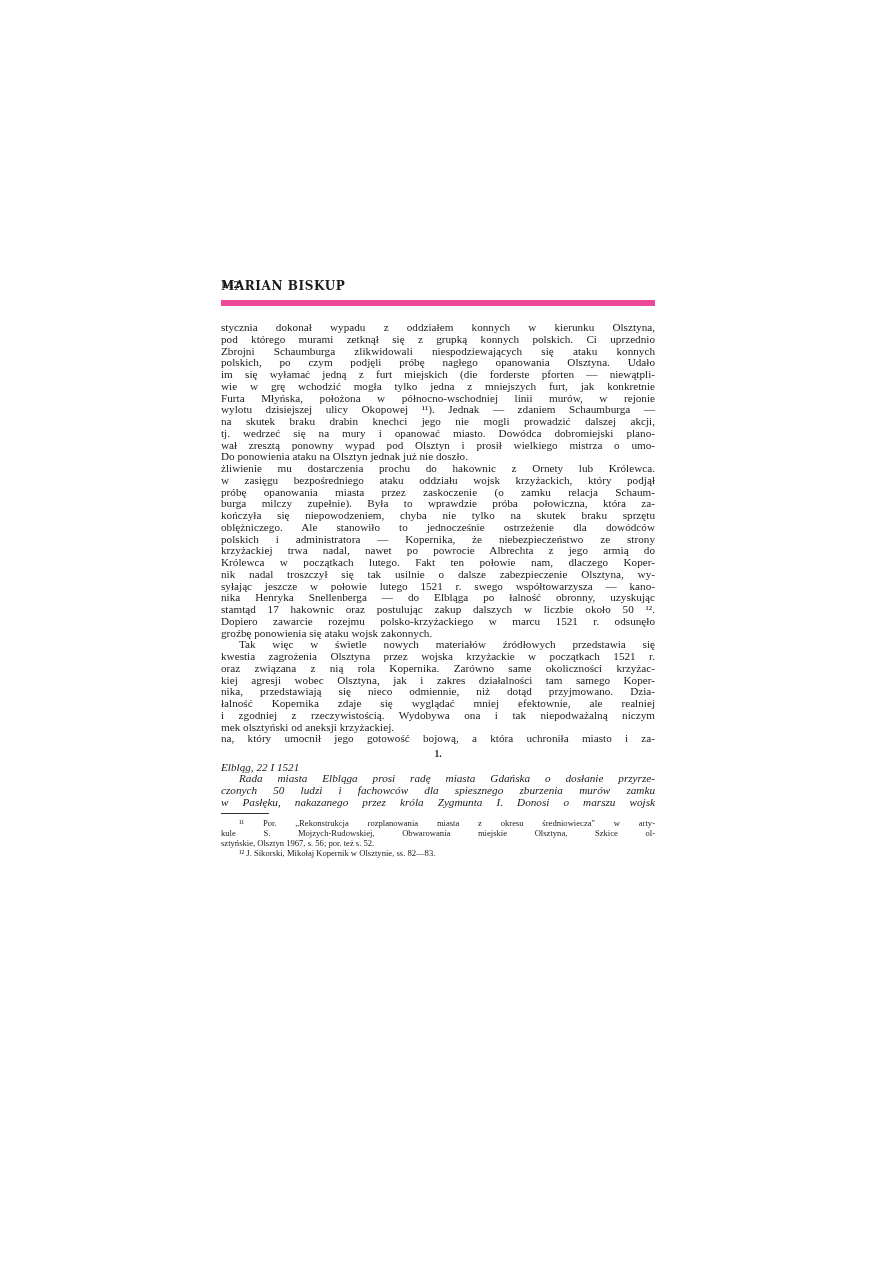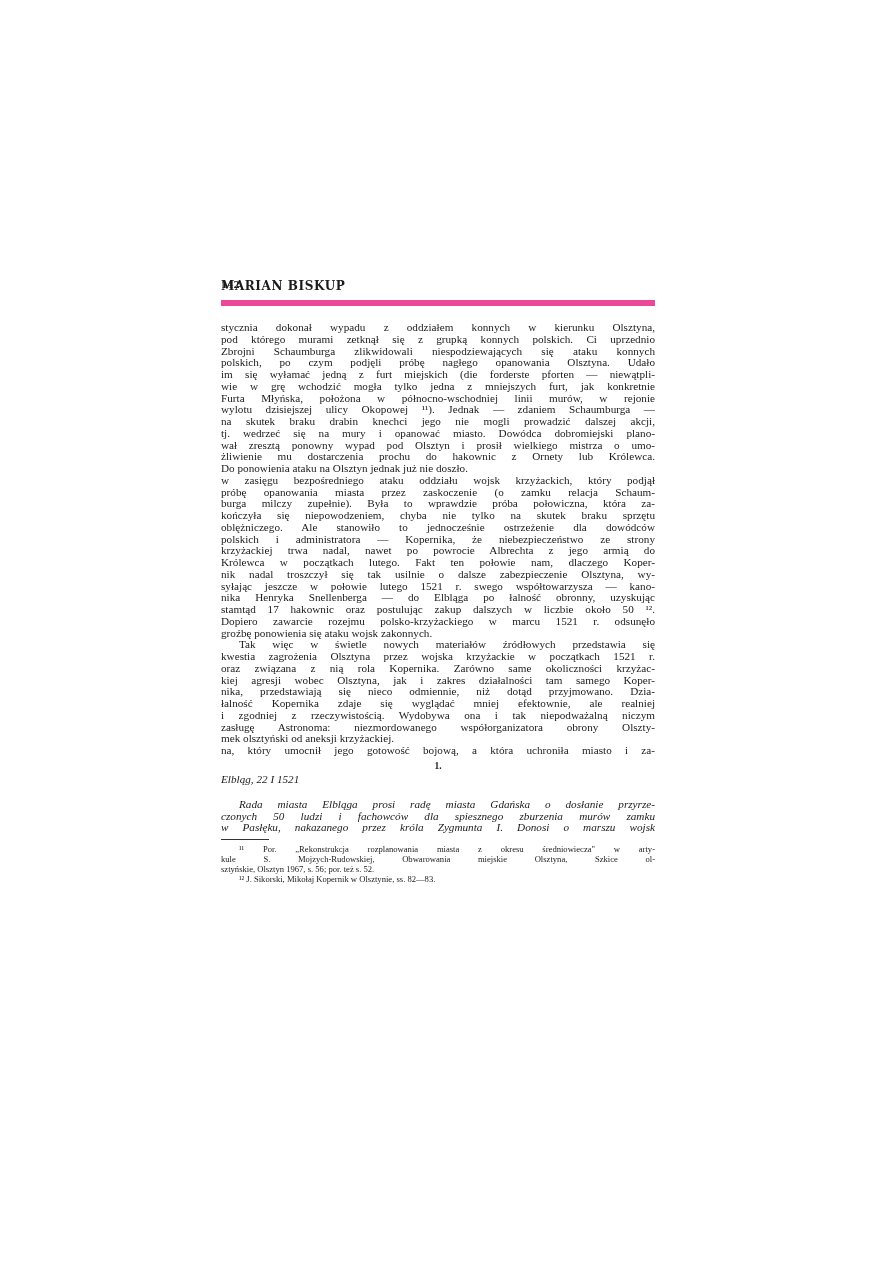--- a/index.html
+++ b/index.html
@@ -16,21 +16,21 @@
   }
   .header .pageno { position: absolute; left: 0; top: 4px; }
   .header .running { position: absolute; left: 0; right: 0; top: 3px; text-align: left; letter-spacing: 0.6px; font-size: 12px; }
   .body {
     margin-top: 16px; font-size: 11.2px; line-height: 11.75px; text-align: justify;
     font-family: "Liberation Serif", "DejaVu Serif", serif;
   }
   .line { display: block; text-align: justify; text-align-last: justify; white-space: nowrap; height: 11.75px; overflow: visible; }
   .line.last { text-align-last: left; }
   .line.indent { padding-left: 18px; }
-  .it { font-style: italic; margin-top: 14px; }
+  .it { font-style: italic; }
   .section-title {
     text-align: center; letter-spacing: 2.6px; font-size: 10px; margin-top: 13px; height: 14px; line-height: 14px;
   }
   .section-num { text-align: center; font-size: 9.5px; font-weight: bold; height: 14px; line-height: 14px; margin-top: 2px; }
   .dateline { text-align: left; font-style: italic; height: 12px; line-height: 12px; }
   .fn-rule { width: 48px; border-top: 1px solid #333; margin-top: 5px; height: 4px; }
   .footnotes { font-size: 8.6px; line-height: 10px; font-family: "Liberation Serif", "DejaVu Serif", serif; }
   .footnotes .line { height: 10px; }
 </style>
 </head>
@@ -48,22 +48,22 @@
         <span class="line">pod którego murami zetknął się z grupką konnych polskich. Ci uprzednio</span>
         <span class="line">Zbrojni Schaumburga zlikwidowali niespodziewających się ataku konnych</span>
         <span class="line">polskich, po czym podjęli próbę nagłego opanowania Olsztyna. Udało</span>
         <span class="line">im się wyłamać jedną z furt miejskich (die forderste pforten — niewątpli-</span>
         <span class="line">wie w grę wchodzić mogła tylko jedna z mniejszych furt, jak konkretnie</span>
         <span class="line">Furta Młyńska, położona w północno-wschodniej linii murów, w rejonie</span>
         <span class="line">wylotu dzisiejszej ulicy Okopowej ¹¹). Jednak — zdaniem Schaumburga —</span>
         <span class="line">na skutek braku drabin knechci jego nie mogli prowadzić dalszej akcji,</span>
         <span class="line">tj. wedrzeć się na mury i opanować miasto. Dowódca dobromiejski plano-</span>
         <span class="line">wał zresztą ponowny wypad pod Olsztyn i prosił wielkiego mistrza o umo-</span>
+        <span class="line last">Do ponowienia ataku na Olsztyn jednak już nie doszło.</span>
         <span class="line">żliwienie mu dostarczenia prochu do hakownic z Ornety lub Królewca.</span>
-        <span class="line last">Do ponowienia ataku na Olsztyn jednak już nie doszło.</span>
         <span class="line">w zasięgu bezpośredniego ataku oddziału wojsk krzyżackich, który podjął</span>
         <span class="line">próbę opanowania miasta przez zaskoczenie (o zamku relacja Schaum-</span>
         <span class="line">burga milczy zupełnie). Była to wprawdzie próba połowiczna, która za-</span>
         <span class="line">kończyła się niepowodzeniem, chyba nie tylko na skutek braku sprzętu</span>
         <span class="line">oblężniczego. Ale stanowiło to jednocześnie ostrzeżenie dla dowódców</span>
         <span class="line">polskich i administratora — Kopernika, że niebezpieczeństwo ze strony</span>
         <span class="line">krzyżackiej trwa nadal, nawet po powrocie Albrechta z jego armią do</span>
         <span class="line">Królewca w początkach lutego. Fakt ten połowie nam, dlaczego Koper-</span>
         <span class="line">nik nadal troszczył się tak usilnie o dalsze zabezpieczenie Olsztyna, wy-</span>
         <span class="line">syłając jeszcze w połowie lutego 1521 r. swego współtowarzysza — kano-</span>
@@ -71,21 +71,20 @@
         <span class="line">stamtąd 17 hakownic oraz postulując zakup dalszych w liczbie około 50 ¹².</span>
         <span class="line">Dopiero zawarcie rozejmu polsko-krzyżackiego w marcu 1521 r. odsunęło</span>
         <span class="line last">groźbę ponowienia się ataku wojsk zakonnych.</span>
         <span class="line indent">Tak więc w świetle nowych materiałów źródłowych przedstawia się</span>
         <span class="line">kwestia zagrożenia Olsztyna przez wojska krzyżackie w początkach 1521 r.</span>
         <span class="line">oraz związana z nią rola Kopernika. Zarówno same okoliczności krzyżac-</span>
         <span class="line">kiej agresji wobec Olsztyna, jak i zakres działalności tam samego Koper-</span>
         <span class="line">nika, przedstawiają się nieco odmiennie, niż dotąd przyjmowano. Dzia-</span>
         <span class="line">łalność Kopernika zdaje się wyglądać mniej efektownie, ale realniej</span>
         <span class="line">i zgodniej z rzeczywistością. Wydobywa ona i tak niepodważalną niczym</span>
-        <span class="line">zasługę Astronoma: niezmordowanego współorganizatora obrony Olszty-</span>
         <span class="line last">mek olsztyński od aneksji krzyżackiej.</span>
         <span class="line">na, który umocnił jego gotowość bojową, a która uchroniła miasto i za-</span>
       </div>
 
     <div class="section-num">1.</div>
     <div class="dateline">Elbląg, 22 I 1521</div>
     <div id="annex-lines" class="it">
         <span class="line indent">Rada miasta Elbląga prosi radę miasta Gdańska o dosłanie przyrze-</span>
         <span class="line">czonych 50 ludzi i fachowców dla spiesznego zburzenia murów zamku</span>
         <span class="line">w Pasłęku, nakazanego przez króla Zygmunta I. Donosi o marszu wojsk</span>

